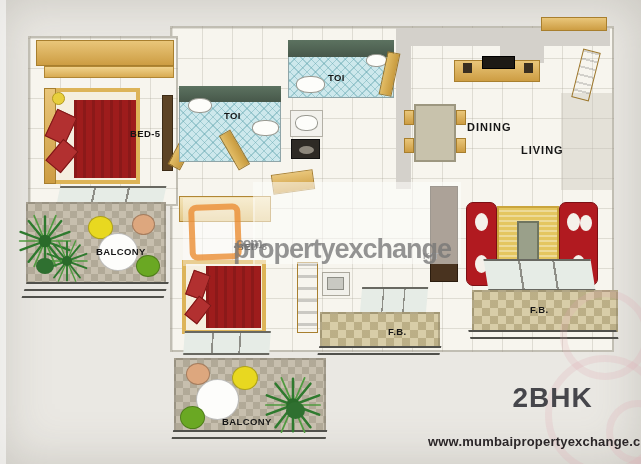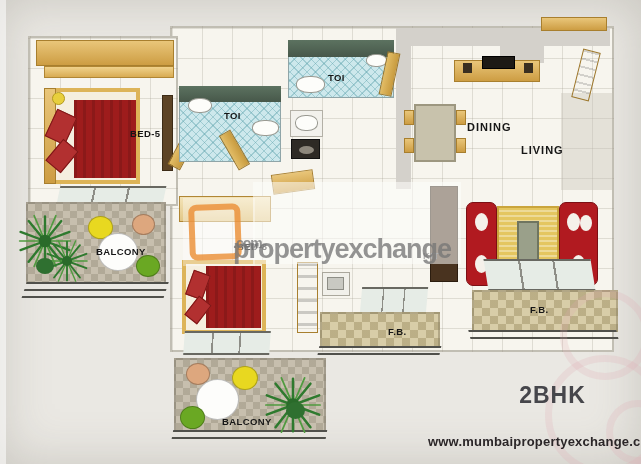--- a/index.html
+++ b/index.html
@@ -211,17 +211,17 @@
   <div class="swirl" style="left:606px;top:400px;width:64px;height:64px;"></div>
 
   <div class="wm-band" style="left:253px;top:182px;width:208px;height:82px;"></div>
   <div style="left:183px;top:198px;width:72px;height:68px;background:rgba(255,255,255,.35);"></div>
   <div class="logo-square" style="left:189px;top:204px;width:52px;height:56px;"></div>
   <div class="wm-gray" style="left:233px;top:236px;">
     <span>propertyexchange</span>
       <span class="wm-tld">.com</span>
   </div>
 
-  <div class="lbl" style="left:505px;top:382px;width:95px;text-align:center;font-size:23px;letter-spacing:1px;color:#46464b;">2BHK</div>
+  <div class="lbl" style="left:505px;top:382px;width:95px;text-align:center;font-size:28px;letter-spacing:1px;color:#46464b;">2BHK</div>
   <div class="lbl" style="left:428px;top:434px;width:208px;text-align:right;font-size:13px;letter-spacing:.2px;color:#2b2628;">www.mumbaipropertyexchange.com</div>
 
   <div style="left:0;top:0;width:6px;height:464px;background:rgba(255,255,255,.55);"></div>
 </div>
 
 </body></html>

